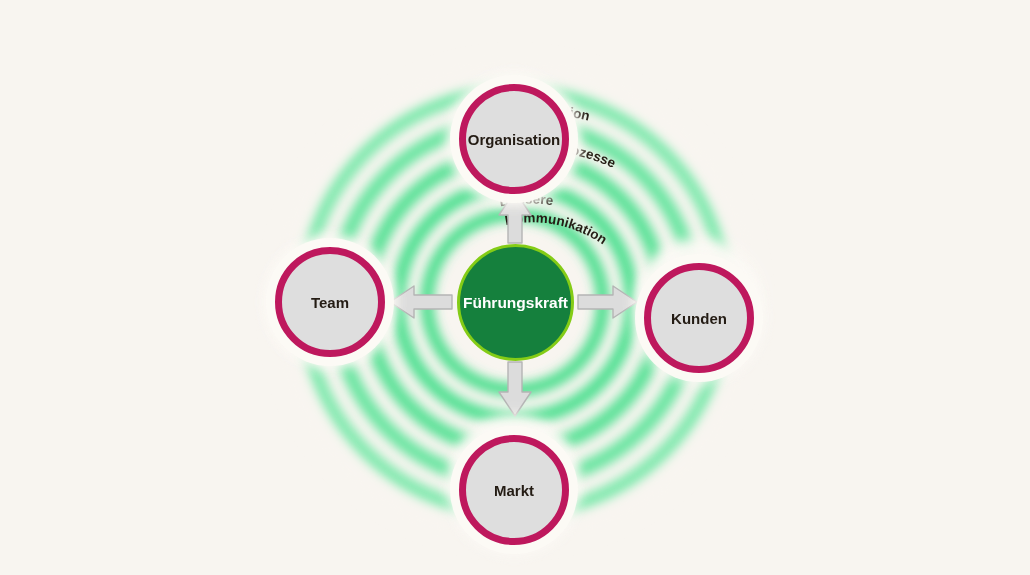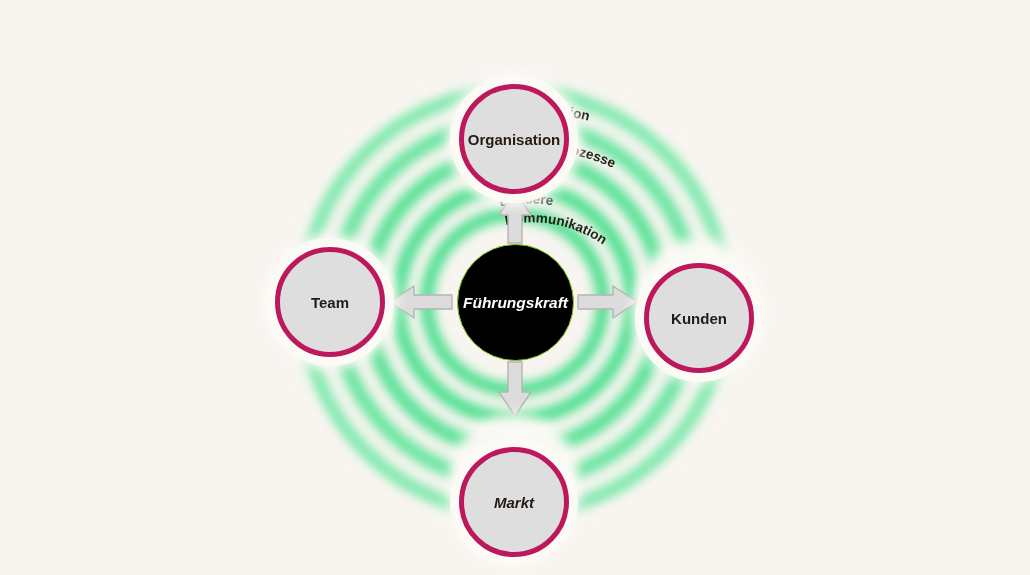--- a/index.html
+++ b/index.html
@@ -53,38 +53,37 @@
     position: absolute;
     border-radius: 50%;
     box-sizing: border-box;
     display: flex;
     align-items: center;
     justify-content: center;
     text-align: center;
   }
   .node-outer {
     background: #dedede;
-    border: 5px solid #be185d;
+    border: 7px solid #be185d;
     box-shadow: 0 0 0 9px rgba(252,250,245,0.97), 0 0 13px 11px rgba(252,250,245,0.75);
     color: #241c14;
     font-size: 15px;
     font-weight: 600;
   }
   .node-center {
-    background: #000000;
+    background: #15803d;
     color: #ffffff;
     font-size: 15.5px;
     font-weight: 600;
-    border: 1px solid #84cc16;
-    font-style: italic;
+    border: 3px solid #84cc16;
   }
 
   #node-organisation { left: 459px; top: 84px;  width: 110px; height: 110px; }
   #node-kunden       { left: 644px; top: 263px; width: 110px; height: 110px; }
-  #node-markt        { left: 459px; top: 447px; width: 110px; height: 110px; font-style: italic; }
+  #node-markt        { left: 459px; top: 435px; width: 110px; height: 110px; }
   #node-team         { left: 275px; top: 247px; width: 110px; height: 110px; }
   #node-fuehrung     { left: 457px; top: 244px; width: 117px; height: 117px; }
 </style>
 </head>
 <body>
 
 <div id="stage">
 
   <div class="title">Der Systemische Ansatz: Mehr als nur Einzelcoaching</div>
 

